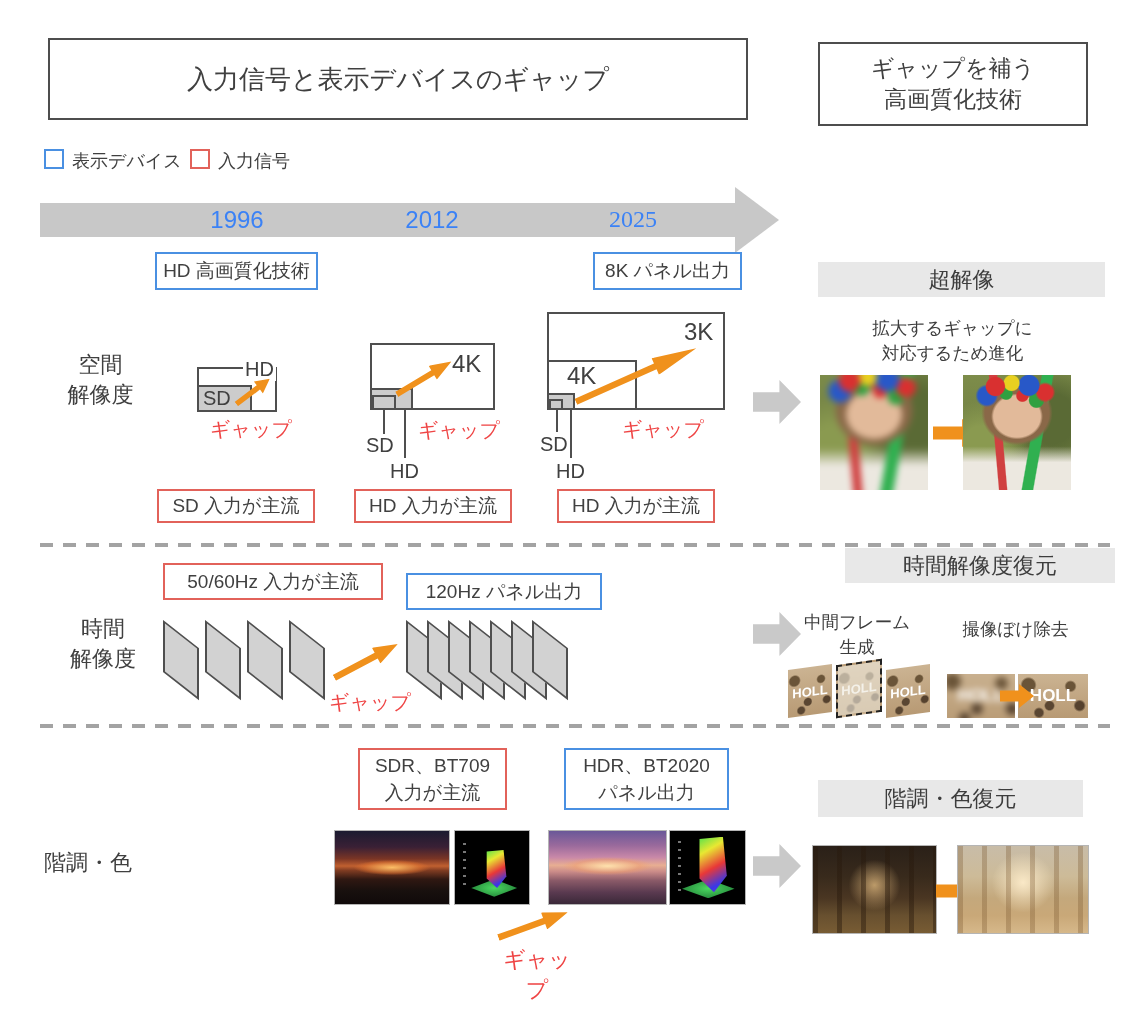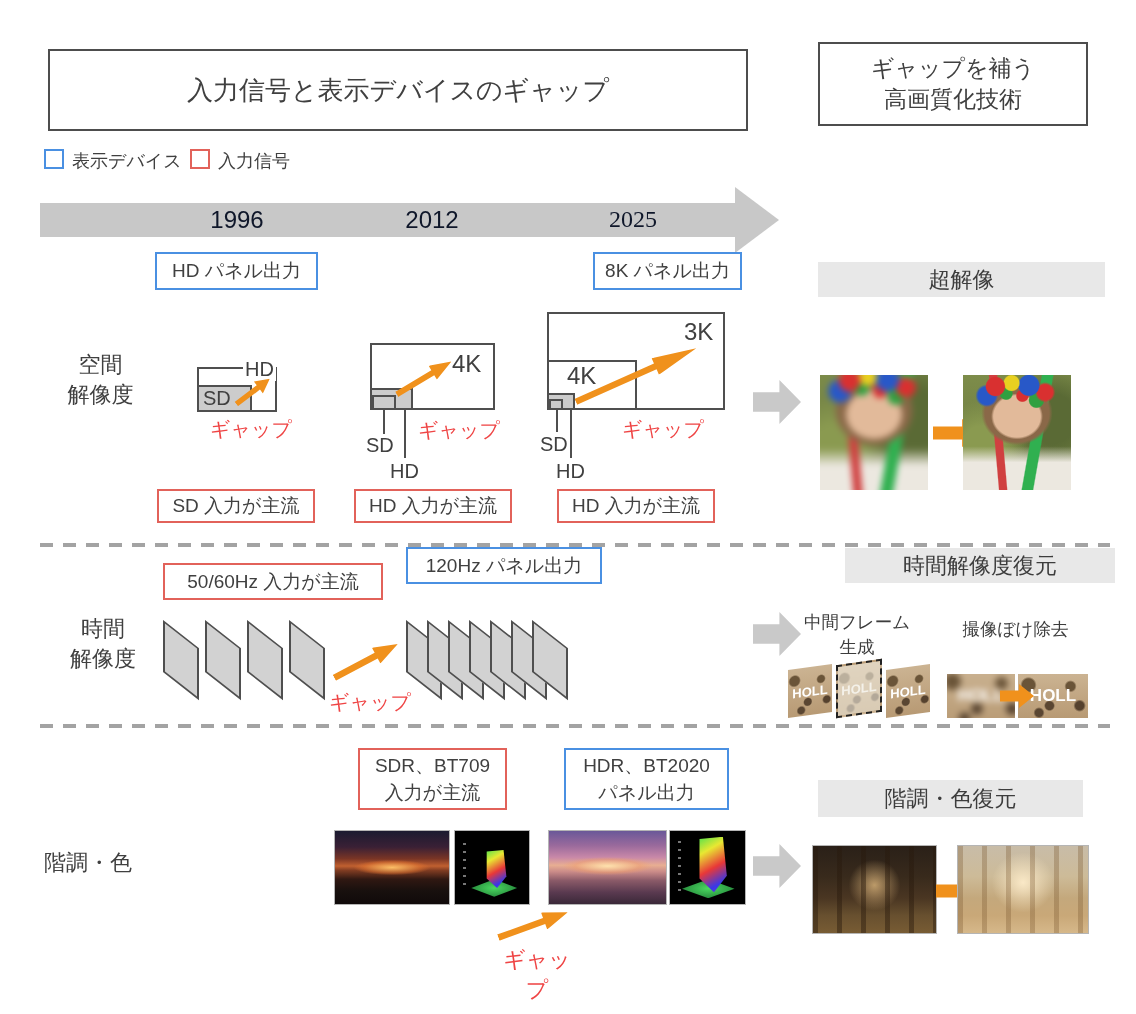--- a/index.html
+++ b/index.html
@@ -10,21 +10,21 @@
   
   .titlebox{border:2px solid #4d4d4d;background:#fff;}
   
   .bbox{border:2px solid #4a90e2;background:#fff;font-size:19px;}
   .rbox{border:2px solid #e2625a;background:#fff;font-size:19px;}
   
   .hdrbar{background:#e8e8e8;font-size:22px;color:#3d3d3d;}
   
   .tl-body{background:#c8c8c8;}
   .tl-head{width:0;height:0;border-top:33px solid transparent;border-bottom:33px solid transparent;border-left:44px solid #c8c8c8;}
-  .yr{font-size:24px;color:#0f172a;text-align:center;}
+  .yr{font-size:24px;color:#3b82f6;text-align:center;}
   
   .dbox{border:2px solid #4f4f4f;background:#fff;box-sizing:border-box;}
   .gbox{border:2px solid #4f4f4f;background:#cccccc;box-sizing:border-box;}
   .obox{border:2px solid #4f4f4f;background:transparent;box-sizing:border-box;}
   .dlabel{font-size:20px;color:#404040;}
   .biglabel{font-size:24px;color:#404040;}
   .vline{width:2px;background:#4f4f4f;}
   .gap{color:#ef4444;font-size:20px;text-align:center;}
   
   .oarrow{background:#f0911c;clip-path:polygon(0 32%,66% 32%,66% 0,100% 50%,66% 100%,66% 68%,0 68%);}
@@ -88,40 +88,40 @@
   .hframe{transform:skewY(-8deg);box-sizing:border-box;}
   .ghost{border:2px dashed #222;position:relative;}
   .ghost::after{content:"";position:absolute;inset:0;background:rgba(238,232,220,0.62);}
   .desc{font-size:17.5px;line-height:25px;color:#3d3d3d;text-align:center;}
 </style>
 </head>
 <body>
 
 <div id="canvas">
 
-  <div class="abs titlebox ctr" style="left:48px;top:49px;width:696px;height:78px;font-size:26px;">
+  <div class="abs titlebox ctr" style="left:48px;top:38px;width:696px;height:78px;font-size:26px;">
     <span>入力信号と表示デバイスのギャップ</span>
   </div>
   <div class="abs titlebox ctr" style="left:818px;top:42px;width:266px;height:80px;font-size:23px;line-height:31px;flex-direction:column;">
     <span>ギャップを補う</span>
     <span>高画質化技術</span>
   </div>
 
   <div class="abs sw" style="left:44px;top:149px;border:2px solid #4a90e2;"></div>
   <span class="abs" style="left:72px;top:149px;font-size:18px;">表示デバイス</span>
   <div class="abs sw" style="left:190px;top:149px;border:2px solid #e2625a;"></div>
   <span class="abs" style="left:218px;top:149px;font-size:18px;">入力信号</span>
 
   <div class="abs tl-body" style="left:40px;top:203px;width:695px;height:34px;"></div>
   <div class="abs tl-head" style="left:735px;top:187px;"></div>
   <div class="abs yr" style="left:192px;top:206px;width:90px;">1996</div>
   <div class="abs yr" style="left:387px;top:206px;width:90px;">2012</div>
   <div class="abs yr" style="left:588px;top:206px;width:90px;font-family:Liberation Serif, serif;">2025</div>
 
-  <div class="abs bbox ctr" style="left:155px;top:252px;width:159px;height:34px;">HD パネル出力</div>
+  <div class="abs bbox ctr" style="left:155px;top:252px;width:159px;height:34px;">HD 高画質化技術</div>
   <div class="abs bbox ctr" style="left:593px;top:252px;width:145px;height:34px;">8K パネル出力</div>
 
   <div class="abs ctr" style="left:53px;top:350px;width:95px;font-size:22px;line-height:30px;flex-direction:column;">
     <span>空間</span>
     <span>解像度</span>
   </div>
 
   <div class="abs dbox" style="left:197px;top:367px;width:80px;height:45px;"></div>
   <div class="abs gbox" style="left:197px;top:385px;width:55px;height:27px;"></div>
   <span class="abs dlabel" style="left:203px;top:387px;">SD</span>
@@ -156,21 +156,21 @@
   <div class="abs rbox ctr" style="left:157px;top:489px;width:154px;height:30px;">SD 入力が主流</div>
   <div class="abs rbox ctr" style="left:354px;top:489px;width:154px;height:30px;">HD 入力が主流</div>
   <div class="abs rbox ctr" style="left:557px;top:489px;width:154px;height:30px;">HD 入力が主流</div>
 
   <div class="abs garrow" style="left:753px;top:380px;width:48px;height:44px;"></div>
 
   <div class="abs dash" style="left:40px;top:543px;width:1070px;"></div>
   <div class="abs dash" style="left:40px;top:724px;width:1070px;"></div>
 
   <div class="abs rbox ctr" style="left:163px;top:563px;width:216px;height:33px;">50/60Hz 入力が主流</div>
-  <div class="abs bbox ctr" style="left:406px;top:547px;width:192px;height:33px;text-align:right;">120Hz パネル出力</div>
+  <div class="abs bbox ctr" style="left:406px;top:573px;width:192px;height:33px;text-align:right;">120Hz パネル出力</div>
   <div class="abs ctr" style="left:57px;top:614px;width:92px;font-size:22px;line-height:30px;flex-direction:column;">
     <span>時間</span>
     <span>解像度</span>
   </div>
   <div class="abs frame" style="left:163px;top:620px;"></div>
   <div class="abs frame" style="left:205px;top:620px;"></div>
   <div class="abs frame" style="left:247px;top:620px;"></div>
   <div class="abs frame" style="left:289px;top:620px;"></div>
   <div class="abs oarrow" style="left:330px;top:652px;width:72px;height:18px;transform:rotate(-28deg);"></div>
   <div class="abs gap" style="left:328px;top:689px;width:84px;">ギャップ</div>
@@ -203,20 +203,24 @@
   <div class="abs gamut" style="left:669px;top:830px;width:75px;height:73px;">
     <div class="axis" style="left:8px;top:10px;height:50px;"></div>
     <div class="gbase" style="left:16%;bottom:8%;width:70%;height:26%;"></div>
     <div class="cube" style="left:30%;top:8%;width:52%;height:76%;"></div>
   </div>
   <div class="abs oarrow" style="left:496px;top:916px;width:74px;height:18px;transform:rotate(-20deg);"></div>
   <div class="abs gap" style="left:494px;top:945px;width:86px;font-size:22px;">ギャップ</div>
   <div class="abs garrow" style="left:753px;top:844px;width:48px;height:44px;"></div>
 
   <div class="abs hdrbar ctr" style="left:818px;top:262px;width:287px;height:35px;">超解像</div>
+  <div class="abs desc" style="left:810px;top:316px;width:285px;">
+    <span>拡大するギャップに</span><br>
+    <span>対応するため進化</span>
+  </div>
   <div class="photo" style="left:820px;top:375px;width:108px;height:115px;">
     <div class="blurfill girl"></div>
   </div>
   <div class="abs oblock" style="left:933px;top:419px;width:52px;height:28px;"></div>
   <div class="photo" style="left:963px;top:375px;width:108px;height:115px;">
     <div class="fill girl"></div>
   </div>
 
   <div class="abs hdrbar ctr" style="left:817px;top:548px;width:270px;height:35px;margin-left:28px;">時間解像度復元</div>
   <div class="abs desc" style="left:788px;top:610px;width:138px;">

